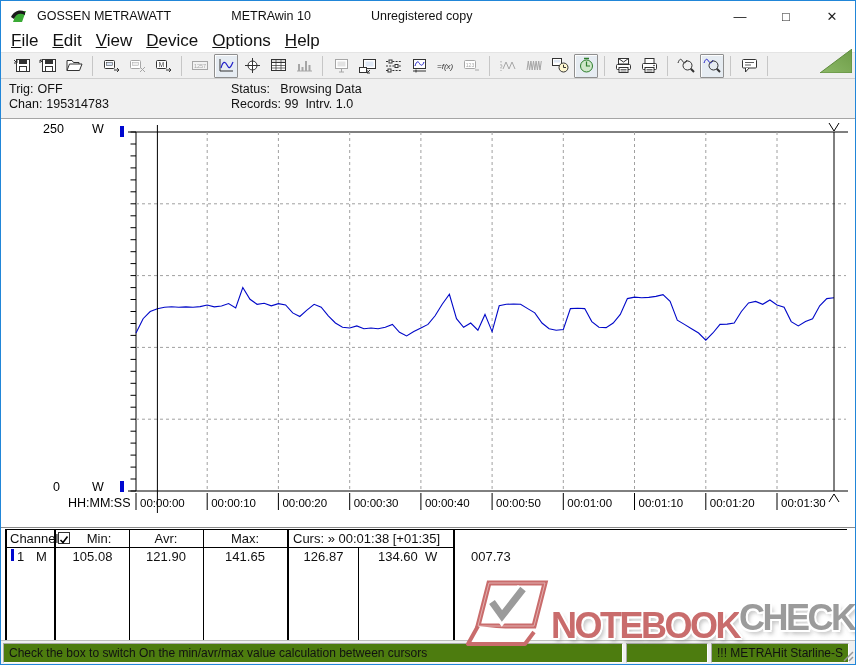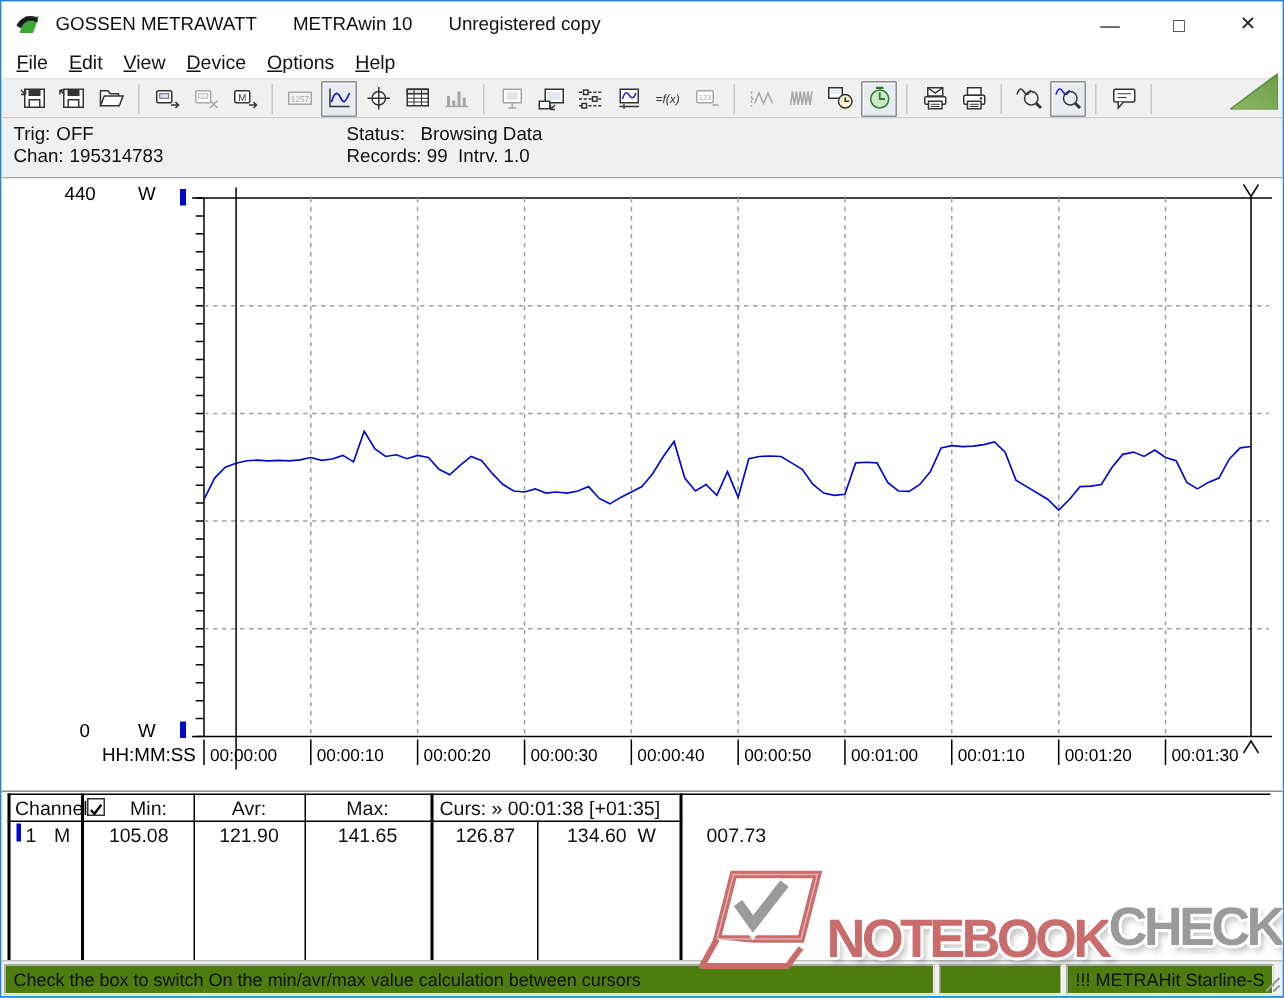--- a/index.html
+++ b/index.html
@@ -3,26 +3,26 @@
 <meta charset="utf-8">
 <style>
   html,body{margin:0;padding:0;background:#444;}
   body{width:856px;height:665px;overflow:hidden;font-family:"Liberation Sans","DejaVu Sans",sans-serif;}
   .window{position:relative;width:856px;height:665px;box-sizing:border-box;background:#fff;
           border:1px solid #2186d8;overflow:hidden;font-size:12.5px;color:#111;}
 
   
   .titlebar{position:absolute;left:0;top:0;width:100%;height:30px;background:#fff;display:flex;align-items:center;}
   .app-icon{margin:0 9px 0 9px;width:18px;height:16px;flex:0 0 auto;}
-  .title-text{display:flex;gap:24px;white-space:nowrap;}
+  .title-text{display:flex;gap:60px;white-space:nowrap;}
   .win-controls{position:absolute;right:0;top:0;height:30px;display:flex;align-items:center;}
   .win-btn{width:46px;text-align:center;font-size:13px;cursor:default;color:#222;}
 
   
-  .menubar{position:absolute;left:0;top:30px;width:100%;height:21px;background:#fff;display:flex;align-items:center;padding-left:8px;box-sizing:border-box;font-size:13px;}
+  .menubar{position:absolute;left:0;top:30px;width:100%;height:21px;background:#fff;display:flex;align-items:center;padding-left:8px;box-sizing:border-box;font-size:17px;}
   .menu-item{padding:2px 10px 3px 2px;margin-right:2px;}
   .menu-item::first-letter{text-decoration:underline;}
 
   
   .toolbar{position:absolute;left:0;top:51px;width:100%;height:27px;background:#f0f0f0;border-top:1px solid #e4e4e4;border-bottom:1px solid #cfcfcf;box-sizing:border-box;display:flex;align-items:center;padding-left:8px;}
   .tb-btn{width:22px;height:22px;display:flex;align-items:center;justify-content:center;border:1px solid transparent;border-radius:1px;margin:0 1px;}
   .tb-btn.active{border:1px solid #8f8f8f;background:#e6ecf2;box-shadow:inset 1px 1px 0 #fdfdfd;}
   .tb-sep{width:1px;height:20px;background:#c6c6c6;margin:0 5px;}
   .tb-logo{position:absolute;right:3px;bottom:2px;}
 
@@ -376,21 +376,21 @@
         <text x="708.8" y="388" font-size="11.5" fill="#000">00:01:20</text>
         <line x1="776.0" y1="13" x2="776.0" y2="372" stroke="#a0a0a0" stroke-width="1" stroke-dasharray="3 3"></line>
         <line x1="776.0" y1="374" x2="776.0" y2="391" stroke="#000" stroke-width="1"></line>
         <text x="780" y="388" font-size="11.5" fill="#000">00:01:30</text>
         <polyline points="135.0,214.0 142.1,199.7 149.2,192.5 156.4,189.8 163.5,188.2 170.6,187.8 177.7,188.2 184.9,187.9 192.0,188.2 199.1,187.6 206.2,186.0 213.3,187.9 220.5,187.0 227.6,184.6 234.7,188.9 241.8,168.5 249.0,180.3 256.1,185.3 263.2,184.2 270.3,186.8 277.4,184.6 284.6,186.0 291.7,193.9 298.8,197.5 305.9,191.1 313.1,185.3 320.2,188.2 327.3,196.8 334.4,204.0 341.5,208.3 348.7,209.0 355.8,206.9 362.9,209.7 370.0,209.0 377.1,209.7 384.3,208.3 391.4,205.4 398.5,213.3 405.6,216.9 412.8,212.6 419.9,209.0 427.0,205.4 434.1,196.8 441.2,185.3 448.4,175.3 455.5,199.7 462.6,208.3 469.7,204.0 476.9,211.2 484.0,195.4 491.1,212.6 498.2,186.8 505.3,185.3 512.5,185.0 519.6,185.3 526.7,189.6 533.8,193.9 541.0,204.0 548.1,209.7 555.2,211.2 562.3,210.5 569.4,189.6 576.6,189.2 583.7,189.6 590.8,202.6 597.9,208.3 605.1,208.6 612.2,204.0 619.3,195.4 626.4,179.6 633.5,178.1 640.7,178.7 647.8,178.4 654.9,177.4 662.0,175.6 669.1,182.4 676.3,201.1 683.4,205.4 690.5,209.7 697.6,214.0 704.8,221.1 711.9,214.0 719.0,205.4 726.1,205.1 733.2,204.0 740.4,192.5 747.5,183.9 754.6,182.4 761.7,185.3 768.9,181.0 776.0,186.0 783.1,188.2 790.2,202.6 797.3,206.9 804.5,202.6 811.6,199.7 818.7,186.8 825.8,179.6 833.0,178.7" fill="none" stroke="#0008c8" stroke-width="1.1"></polyline>
         <line x1="156.4" y1="6" x2="156.4" y2="394" stroke="#000" stroke-width="1"></line>
         <line x1="833.0" y1="13" x2="833.0" y2="372" stroke="#000" stroke-width="1"></line>
         <path d="M828 4 L833.0 12 L838 4" fill="none" stroke="#000"></path>
         <path d="M828 383 L833.0 375 L838 383" fill="none" stroke="#000"></path>
       </svg>
-    <span class="axis-label" style="left:42px;top:3px;">440</span>
+    <span class="axis-label" style="left:42px;top:3px;">250</span>
     <span class="axis-label" style="left:91px;top:3px;">W</span>
     <span class="chan-marker" style="left:119px;top:7px;"></span>
     <span class="axis-label" style="left:52px;top:361px;">0</span>
     <span class="axis-label" style="left:91px;top:361px;">W</span>
     <span class="chan-marker" style="left:119px;top:362px;"></span>
     <span class="axis-label" style="left:67px;top:377px;">HH:MM:SS</span>
   </div>
 
   <div class="tablepane">
     <div class="hline" style="left:4px;right:10px;top:1px;"></div>

